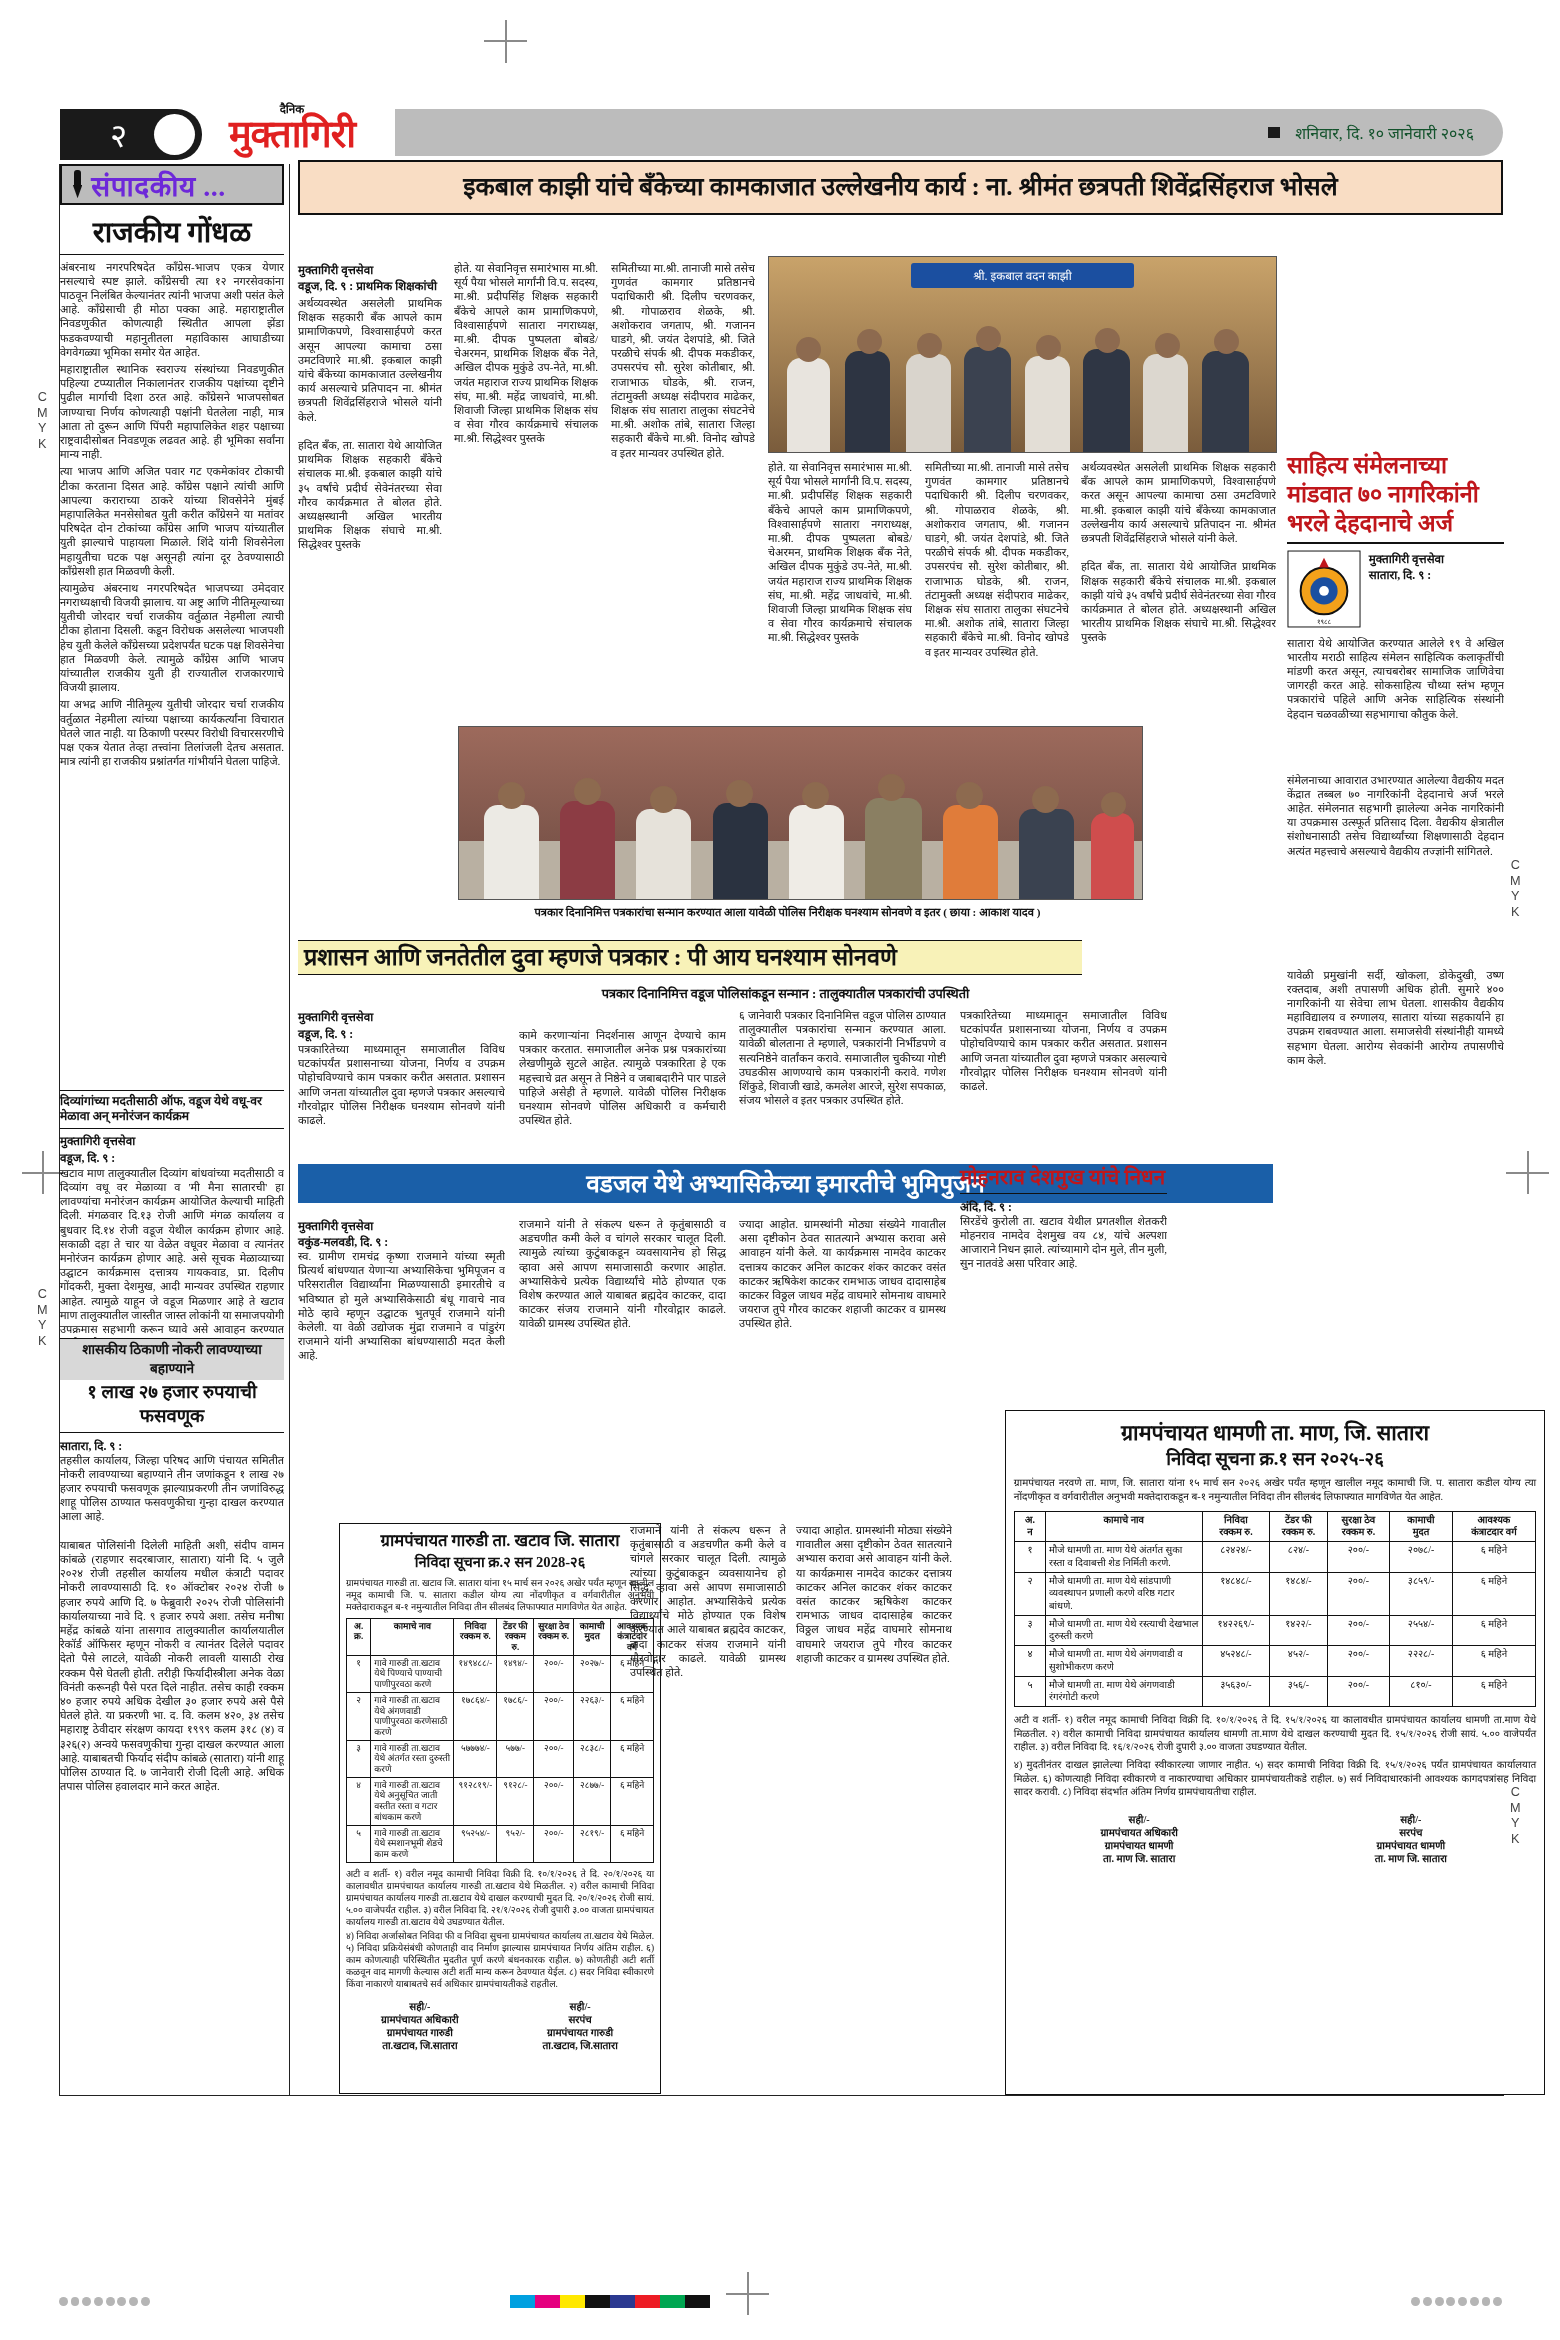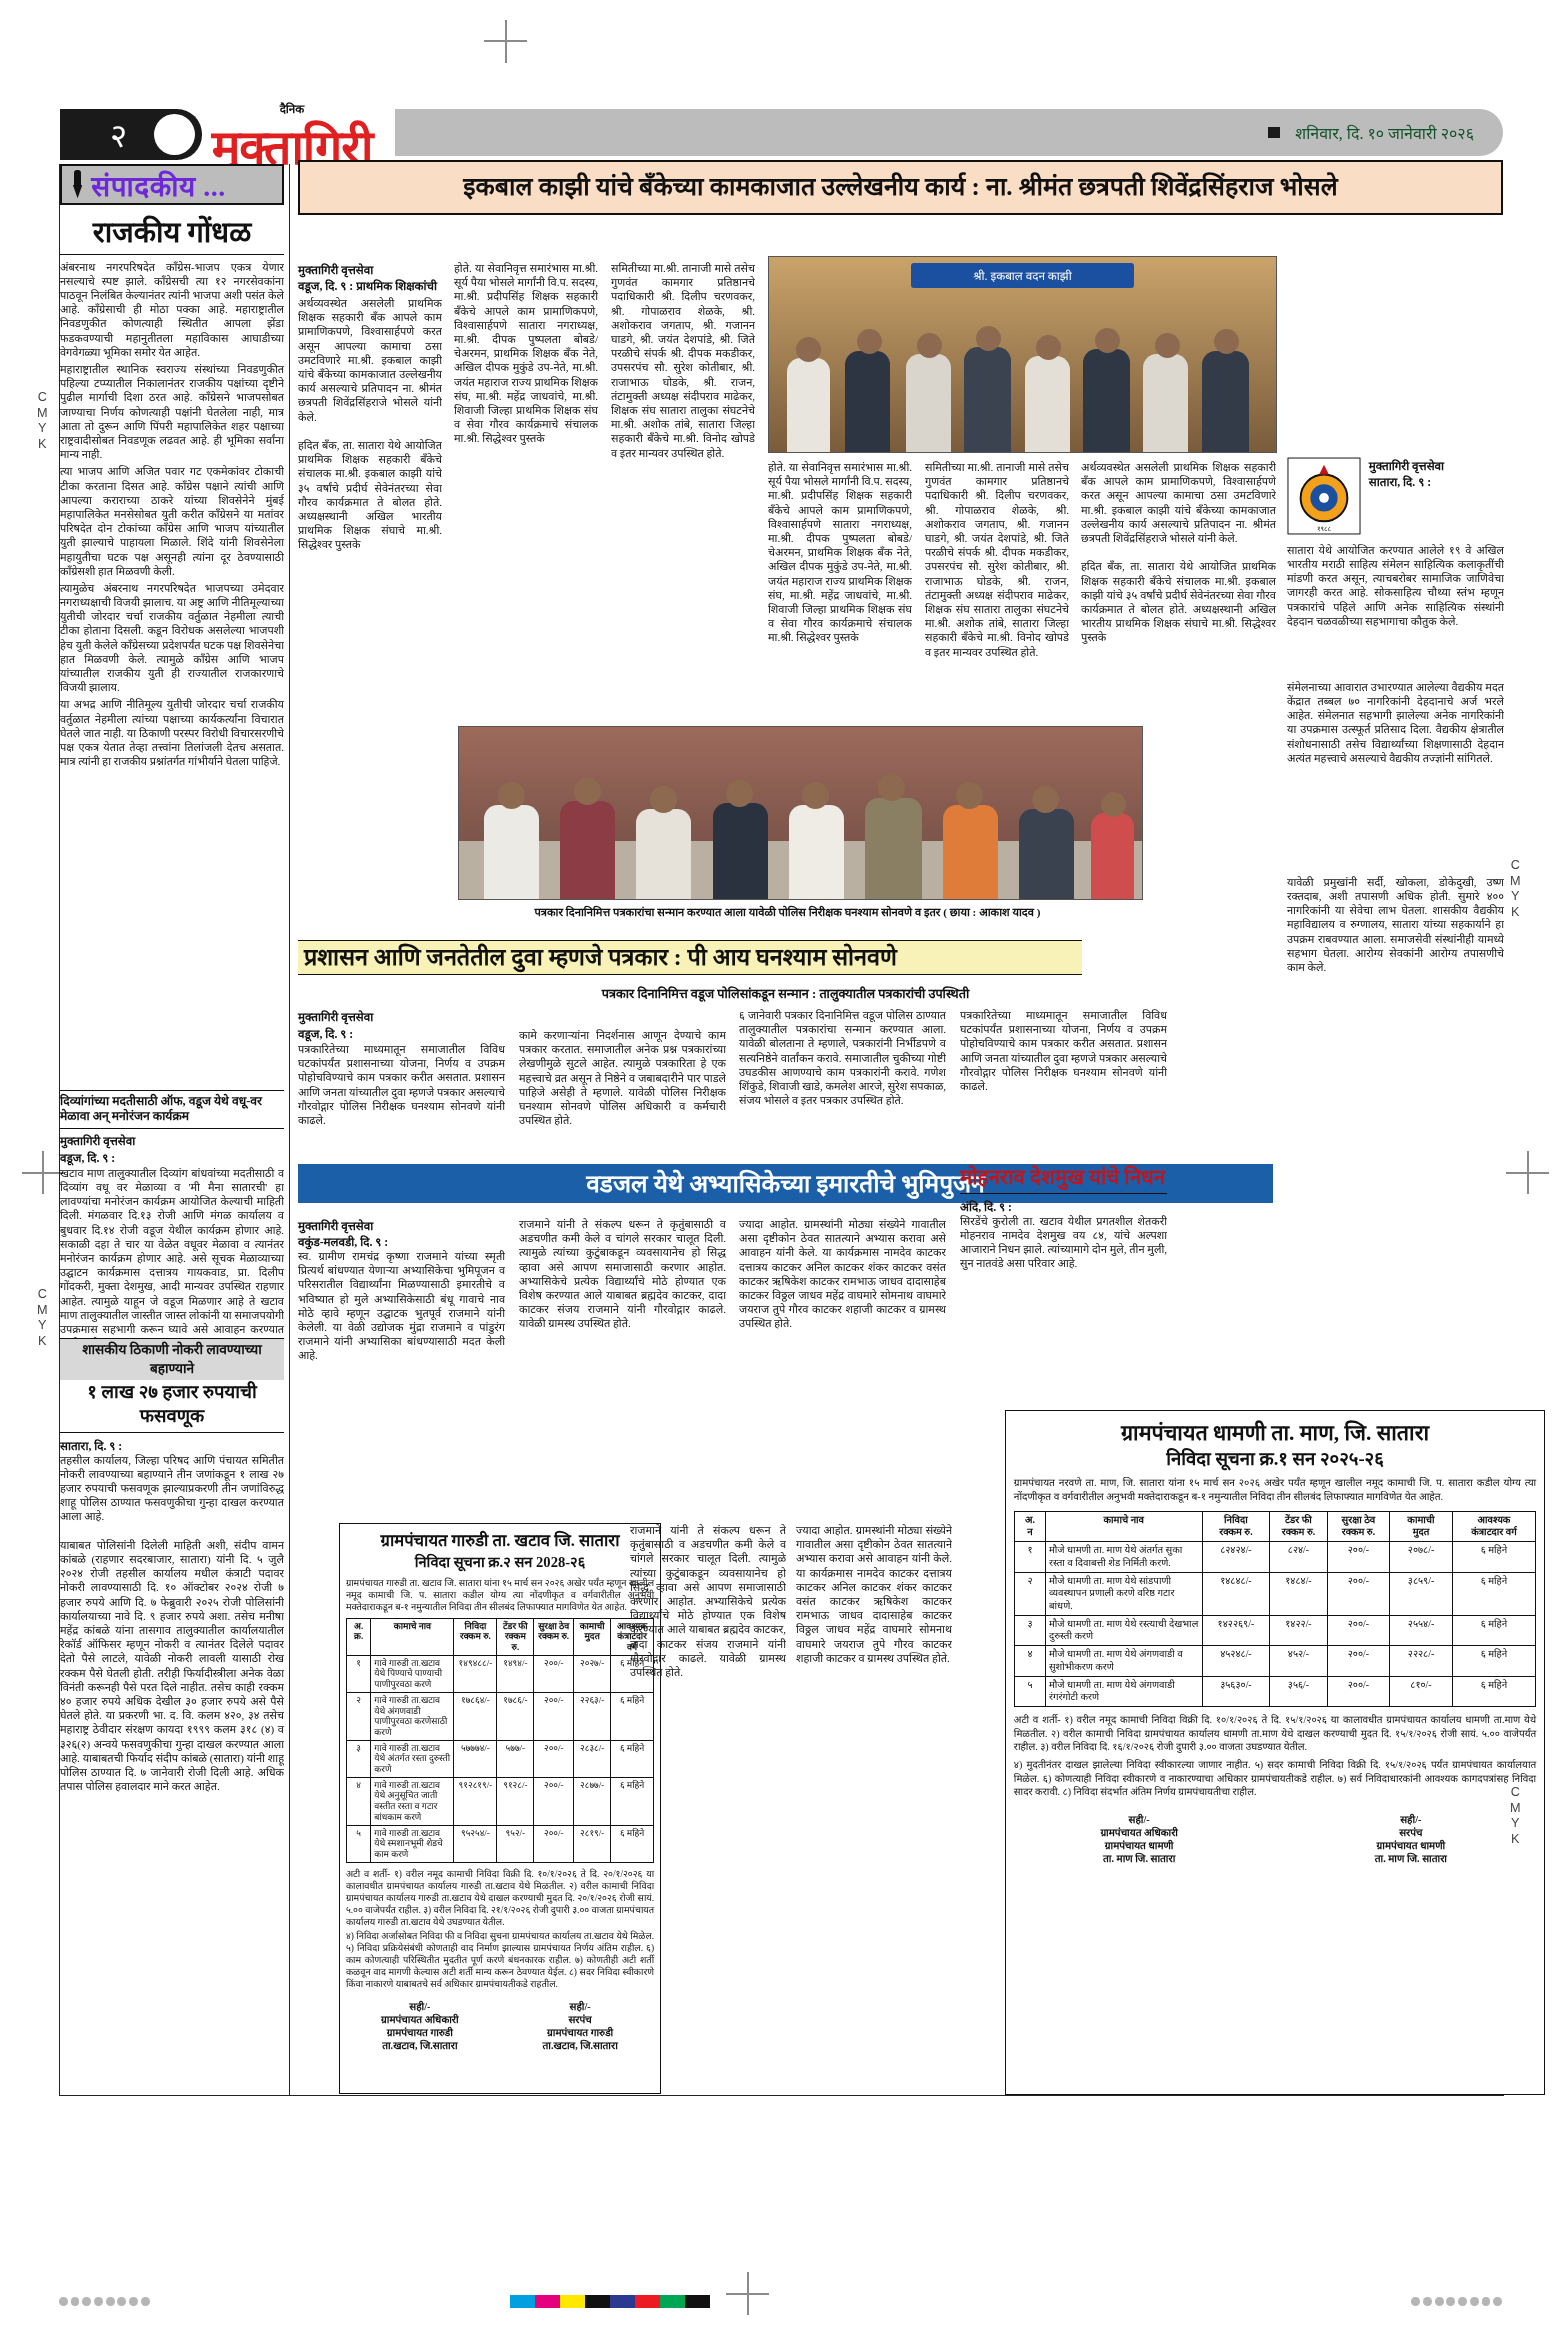--- a/index.html
+++ b/index.html
@@ -14,22 +14,22 @@
 
   
   .masthead{position:absolute;left:60px;top:109px;width:1443px;height:51px;}
   .pageno{position:absolute;left:0;top:0;width:117px;height:51px;background:#1a1a1a;color:#fff;
           font-size:33px;display:flex;align-items:center;justify-content:center;}
   .pageno:after{content:"";position:absolute;right:-25px;top:0;width:51px;height:51px;background:#1a1a1a;border-radius:0 25px 25px 0;}
   .pageno-notch{position:absolute;right:-17.6px;top:4.9px;width:41px;height:41px;background:#fff;border-radius:50%;z-index:2;}
   .pageno span{position:relative;z-index:3;}
   .logo{position:absolute;left:144px;top:-3.9px;width:176px;text-align:center;}
   .logo .pre{font-size:11.7px;color:#111;font-weight:bold;line-height:9.8px;}
-  .logo .name{font-size:48px;color:#e02020;font-weight:bold;letter-spacing:-1px;line-height:39px;
-              font-family:"Liberation Serif",serif;margin-top:13px;}
+  .logo .name{font-size:38px;color:#e02020;font-weight:bold;letter-spacing:-1px;line-height:39px;
+              font-family:"Liberation Serif",serif;}
   .greybar{position:absolute;left:335px;top:0;width:1108px;height:47px;background:#bcbcbc;
            border-radius:0 23.4px 23.4px 0;display:flex;align-items:center;justify-content:flex-end;padding-right:29px;box-sizing:border-box;}
   .greybar .sq{width:11.7px;height:11.7px;background:#1a1a1a;margin-right:15.6px;}
   .greybar .dt{font-size:16px;font-weight:normal;color:#14532d;}
 
   
   .col{position:absolute;box-sizing:border-box;}
   .rule-v{position:absolute;width:1px;background:#222;}
   .rule-h{position:absolute;height:1px;background:#222;}
 
@@ -200,20 +200,21 @@
   <div class="col" style="left:925px;top:460px;width:144px;">
     <div class="body-text" style="height:234px;overflow:hidden;">समितीच्या मा.श्री. तानाजी मासे तसेच गुणवंत कामगार प्रतिष्ठानचे पदाधिकारी श्री. दिलीप चरणवकर, श्री. गोपाळराव शेळके, श्री. अशोकराव जगताप, श्री. गजानन घाडगे, श्री. जयंत देशपांडे, श्री. जिते परळीचे संपर्क श्री. दीपक मकडीकर, उपसरपंच सौ. सुरेश कोतीबार, श्री. राजाभाऊ घोडके, श्री. राजन, तंटामुक्ती अध्यक्ष संदीपराव माढेकर, शिक्षक संघ सातारा तालुका संघटनेचे मा.श्री. अशोक तांबे, सातारा जिल्हा सहकारी बँकेचे मा.श्री. विनोद खोपडे व इतर मान्यवर उपस्थित होते.</div>
   </div>
   <div class="col" style="left:1081px;top:460px;width:195px;">
     <div class="body-text" style="height:234px;overflow:hidden;white-space:pre-wrap;">अर्थव्यवस्थेत असलेली प्राथमिक शिक्षक सहकारी बँक आपले काम प्रामाणिकपणे, विश्वासार्हपणे करत असून आपल्या कामाचा ठसा उमटविणारे मा.श्री. इकबाल काझी यांचे बँकेच्या कामकाजात उल्लेखनीय कार्य असल्याचे प्रतिपादन ना. श्रीमंत छत्रपती शिवेंद्रसिंहराजे भोसले यांनी केले.
 
 हदित बँक, ता. सातारा येथे आयोजित प्राथमिक शिक्षक सहकारी बँकेचे संचालक मा.श्री. इकबाल काझी यांचे ३५ वर्षांचे प्रदीर्घ सेवेनंतरच्या सेवा गौरव कार्यक्रमात ते बोलत होते. अध्यक्षस्थानी अखिल भारतीय प्राथमिक शिक्षक संघाचे मा.श्री. सिद्धेश्वर पुस्तके</div>
   </div>
 
   <div class="col" style="left:1287px;top:451px;width:217px;">
+    <div class="redhead2" style="border-bottom:2px solid #111;padding-bottom:3.9px;">साहित्य संमेलनाच्या मांडवात ७० नागरिकांनी भरले देहदानाचे अर्ज</div>
     <div style="display:flex;gap:7.8px;margin-top:5.9px;">
       <div style="flex:0 0 74px;">
         <svg width="74" height="78" viewBox="0 0 76 80" xmlns="http://www.w3.org/2000/svg">
           <rect x="1" y="1" width="74" height="78" fill="#fff" stroke="#111"></rect>
           <circle cx="38" cy="42" r="24" fill="#f3a11a" stroke="#111" stroke-width="2"></circle>
           <circle cx="38" cy="42" r="14" fill="#1b4fa0"></circle>
           <circle cx="38" cy="42" r="5" fill="#fff"></circle>
           <path d="M38 8 l5 10 h-10z" fill="#c0161b"></path>
           <text x="38" y="76" font-size="7" text-anchor="middle" fill="#111">१९८८</text>
         </svg>

